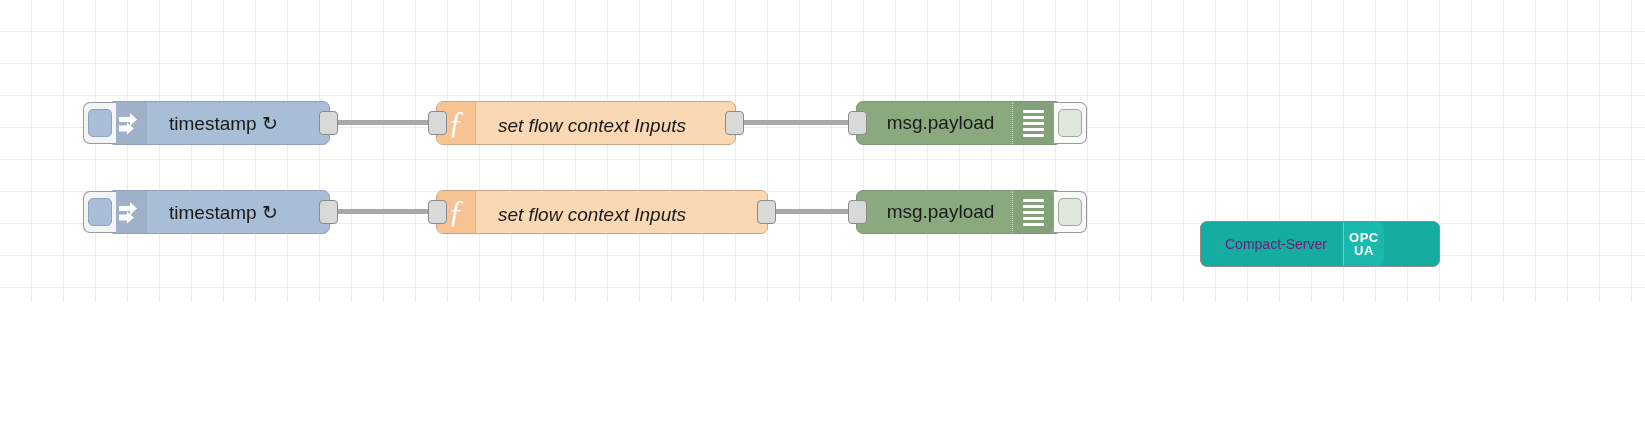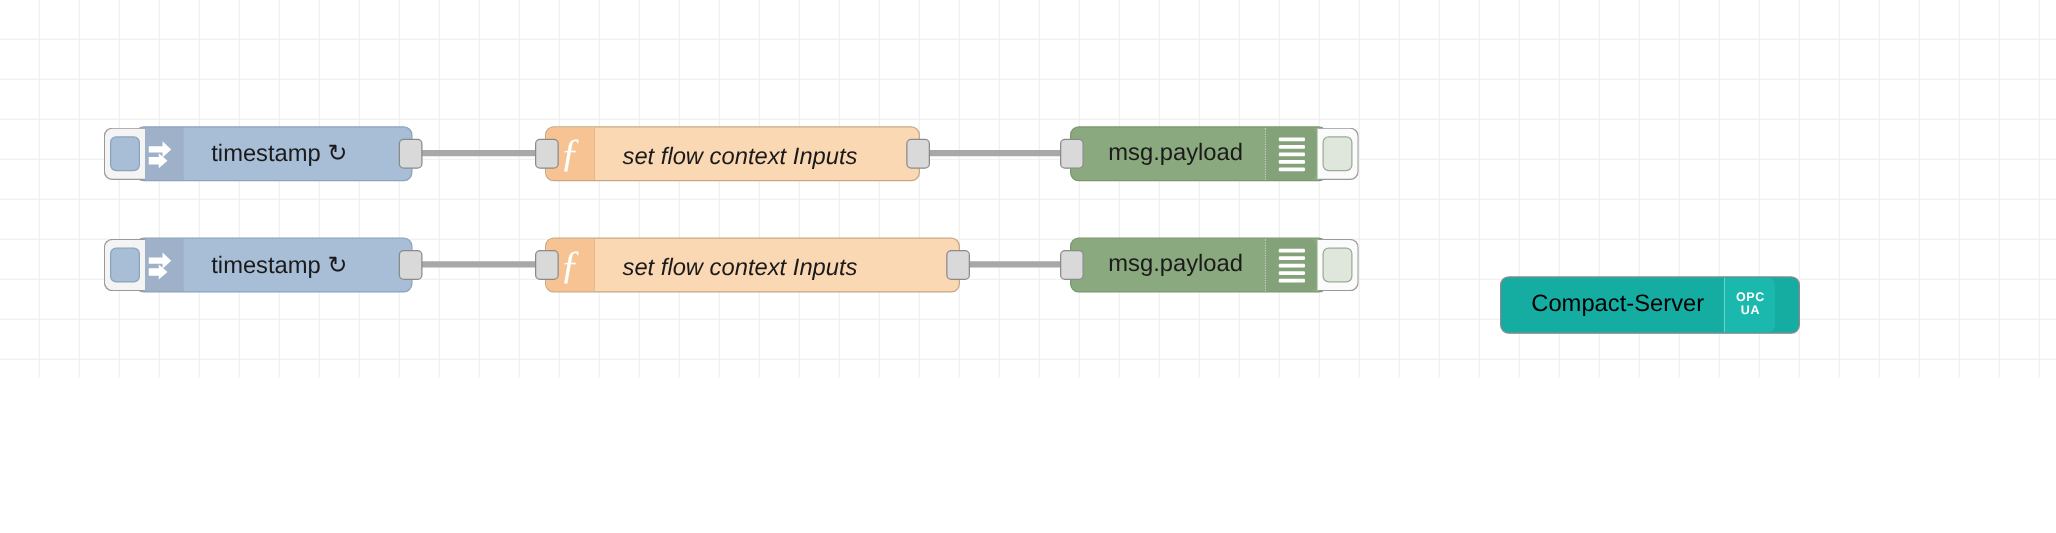--- a/index.html
+++ b/index.html
@@ -189,38 +189,38 @@
   }
 
   
   .opcua-node {
     background: #15aca2;
     border-color: #8a8a8a;
     height: 46px;
   }
   .opcua-node .node-label {
     padding: 0 16px 0 24px;
-    color: #000000;
-    font-size: 19px;
+    color: #701a75;
+    font-size: 14px;
   }
   .opcua-icon-box {
     width: 40px;
     display: flex;
     flex-direction: column;
     align-items: center;
     justify-content: center;
     flex: none;
     background: #1bb8ad;
     border-left: 1px solid rgba(255,255,255,0.35);
     border-radius: 0 6px 6px 0;
     line-height: 1.02;
   }
   .opcua-icon-box span {
     color: #ffffff;
-    font-size: 10px;
+    font-size: 13px;
     font-weight: bold;
     letter-spacing: 0.5px;
   }
 </style>
 </head>
 <body>
 
 <div id="canvas">
 
   <div class="wire" style="left:325px; top:120px; width:116px;"></div>

